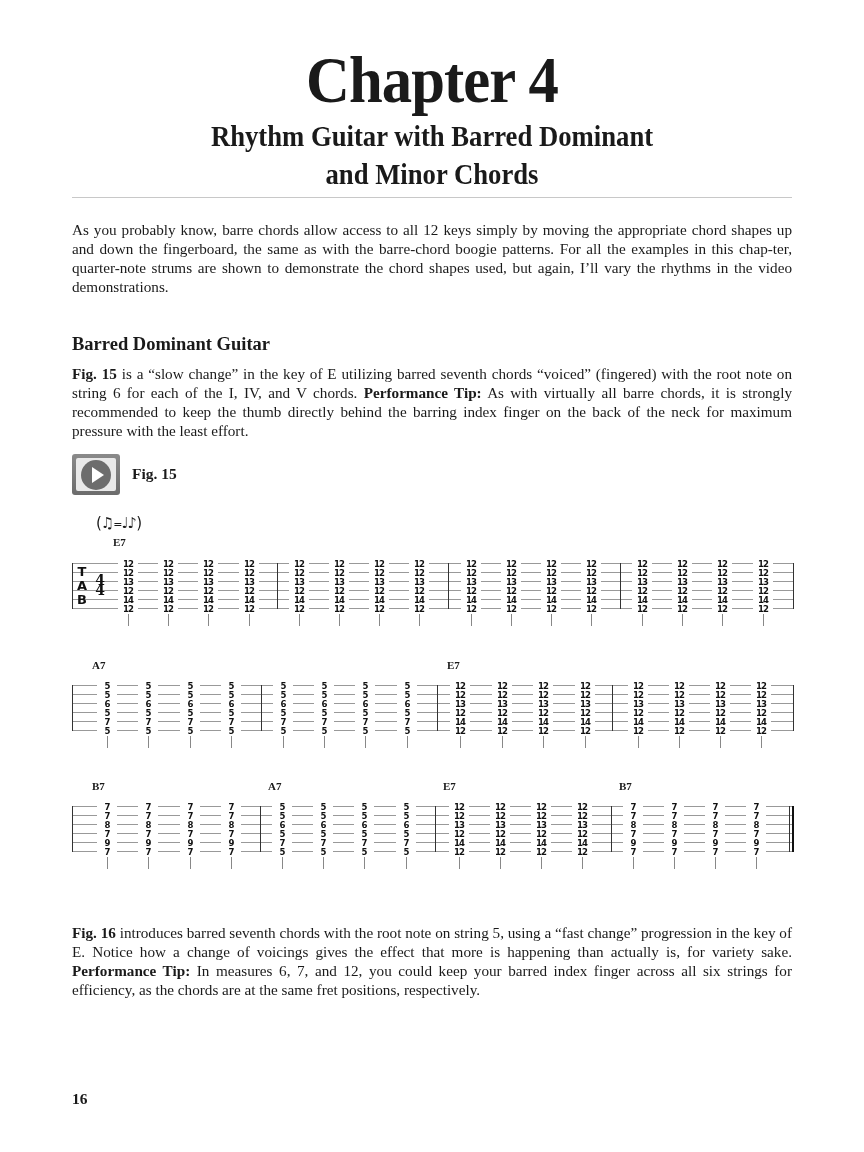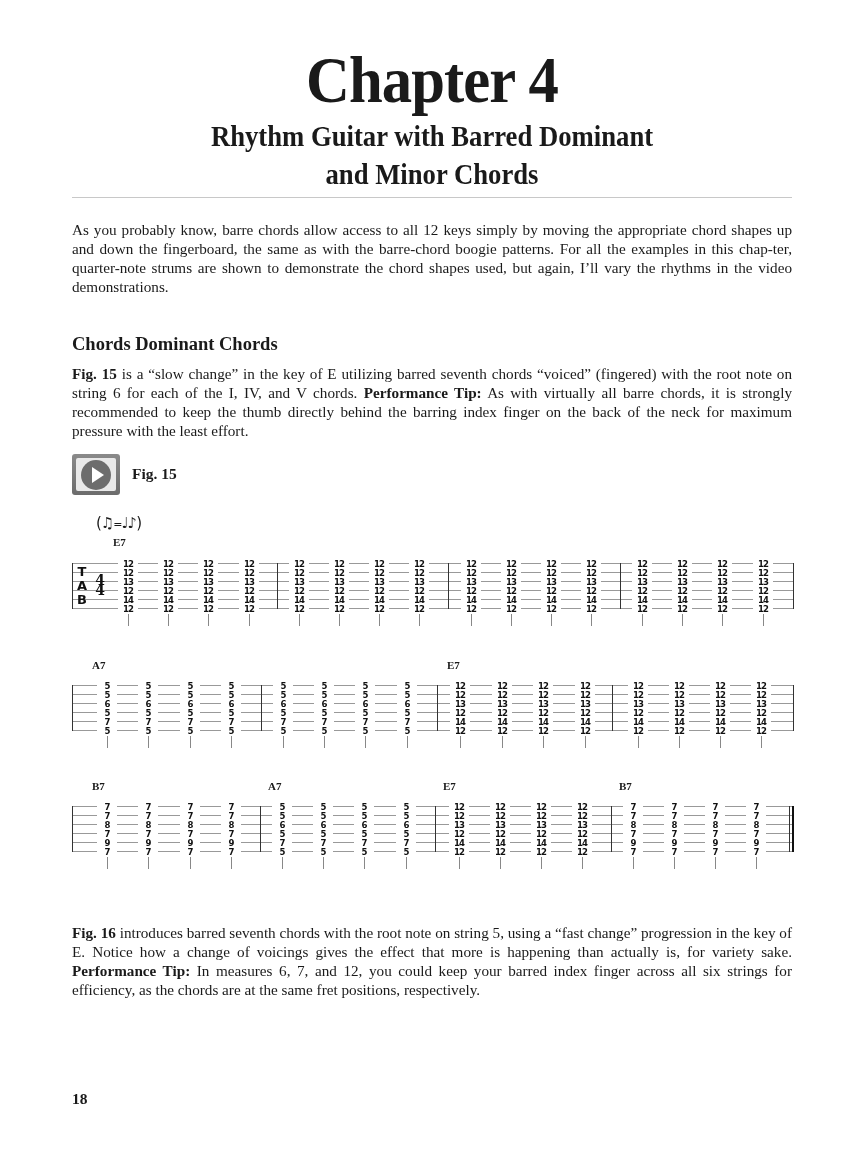--- a/index.html
+++ b/index.html
@@ -55,21 +55,21 @@
 
 <div class="chapter-title">Chapter 4</div>
 <div class="chapter-subtitle">
   <div>Rhythm Guitar with Barred Dominant</div>
   <div>and Minor Chords</div>
 </div>
 <div class="title-rule"></div>
 
 <p class="para intro">As you probably know, barre chords allow access to all 12 keys simply by moving the appropriate chord shapes up and down the fingerboard, the same as with the barre-chord boogie patterns. For all the examples in this chap-ter, quarter-note strums are shown to demonstrate the chord shapes used, but again, I’ll vary the rhythms in the video demonstrations.</p>
 
-<h2 class="section-heading">Chords Dominant Chords</h2>
+<h2 class="section-heading">Barred Dominant Guitar</h2>
 
 <p class="para fig15-text"><b>Fig. 15</b><span> is a “slow change” in the key of E utilizing barred seventh chords “voiced” (fingered) with the root note on string 6 for each of the I, IV, and V chords. </span><b>Performance Tip:</b><span> As with virtually all barre chords, it is strongly recommended to keep the thumb directly behind the barring index finger on the back of the neck for maximum pressure with the least effort.</span></p>
 
 <div class="play-button">
   <div class="inner">
     <div class="circle">
         <div class="tri"></div>
       </div>
   </div>
 </div>
@@ -561,13 +561,13 @@
         <div class="fret" style="top: 23px;">7</div>
         <div class="fret" style="top: 32px;">9</div>
         <div class="fret" style="top: 41px;">7</div>
         <div class="stem" style="top: 51px;"></div>
       </div>
     </div>
   </div>
 
 <p class="para fig16-text"><b>Fig. 16</b><span> introduces barred seventh chords with the root note on string 5, using a “fast change” progression in the key of E. Notice how a change of voicings gives the effect that more is happening than actually is, for variety sake. </span><b>Performance Tip:</b><span> In measures 6, 7, and 12, you could keep your barred index finger across all six strings for efficiency, as the chords are at the same fret positions, respectively.</span></p>
 
-<div class="page-number">18</div>
+<div class="page-number">16</div>
 
 </body></html>

